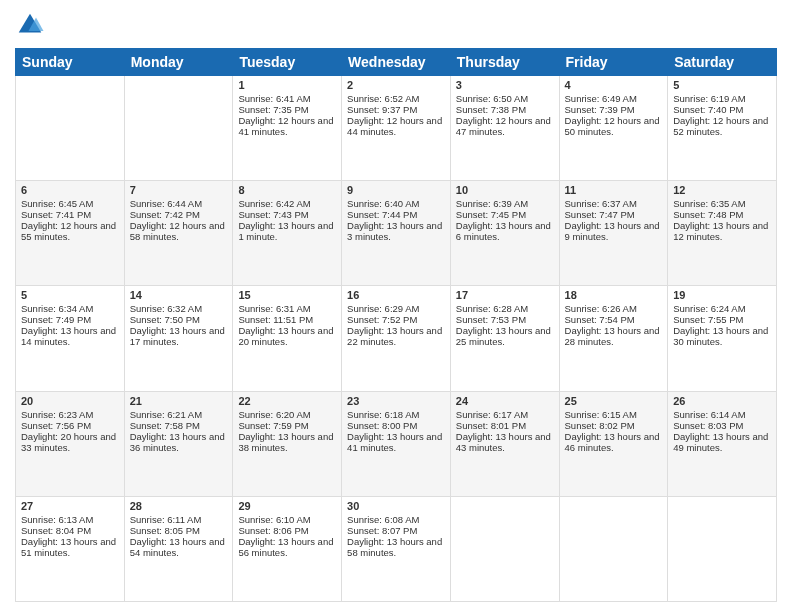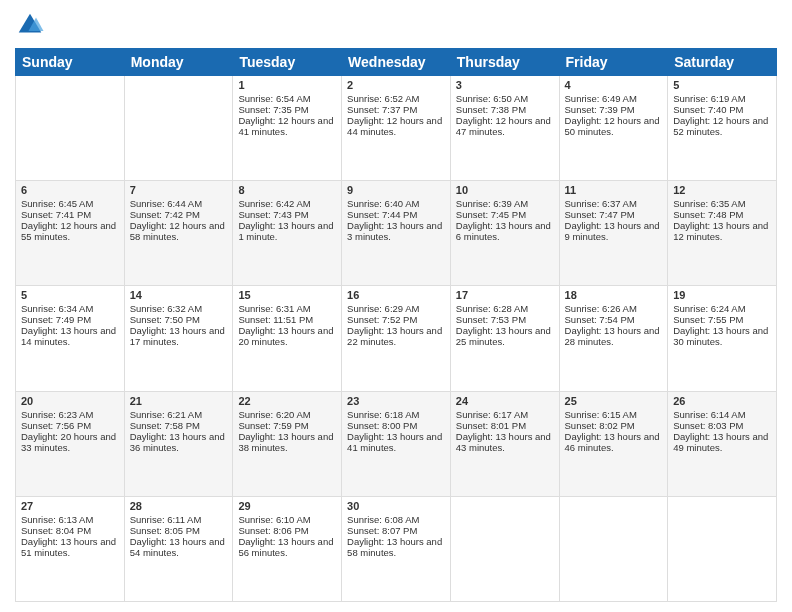--- a/index.html
+++ b/index.html
@@ -124,28 +124,28 @@
           <th>Friday</th>
           <th>Saturday</th>
         </tr>
     </thead>
     <tbody id="calendar-body">
     <tr class="row-white">
           <td class="empty"></td>
           <td class="empty"></td>
           <td>
             <span class="day-num">1</span>
-            <div>Sunrise: 6:54 AM</div>
+            <div>Sunrise: 6:41 AM</div>
             <div>Sunset: 7:35 PM</div>
             <div>Daylight: 12 hours and 41 minutes.</div>
           </td>
           <td>
             <span class="day-num">2</span>
             <div>Sunrise: 6:52 AM</div>
-            <div>Sunset: 7:37 PM</div>
+            <div>Sunset: 9:37 PM</div>
             <div>Daylight: 12 hours and 44 minutes.</div>
           </td>
           <td>
             <span class="day-num">3</span>
             <div>Sunrise: 6:50 AM</div>
             <div>Sunset: 7:38 PM</div>
             <div>Daylight: 12 hours and 47 minutes.</div>
           </td>
           <td>
             <span class="day-num">4</span>

